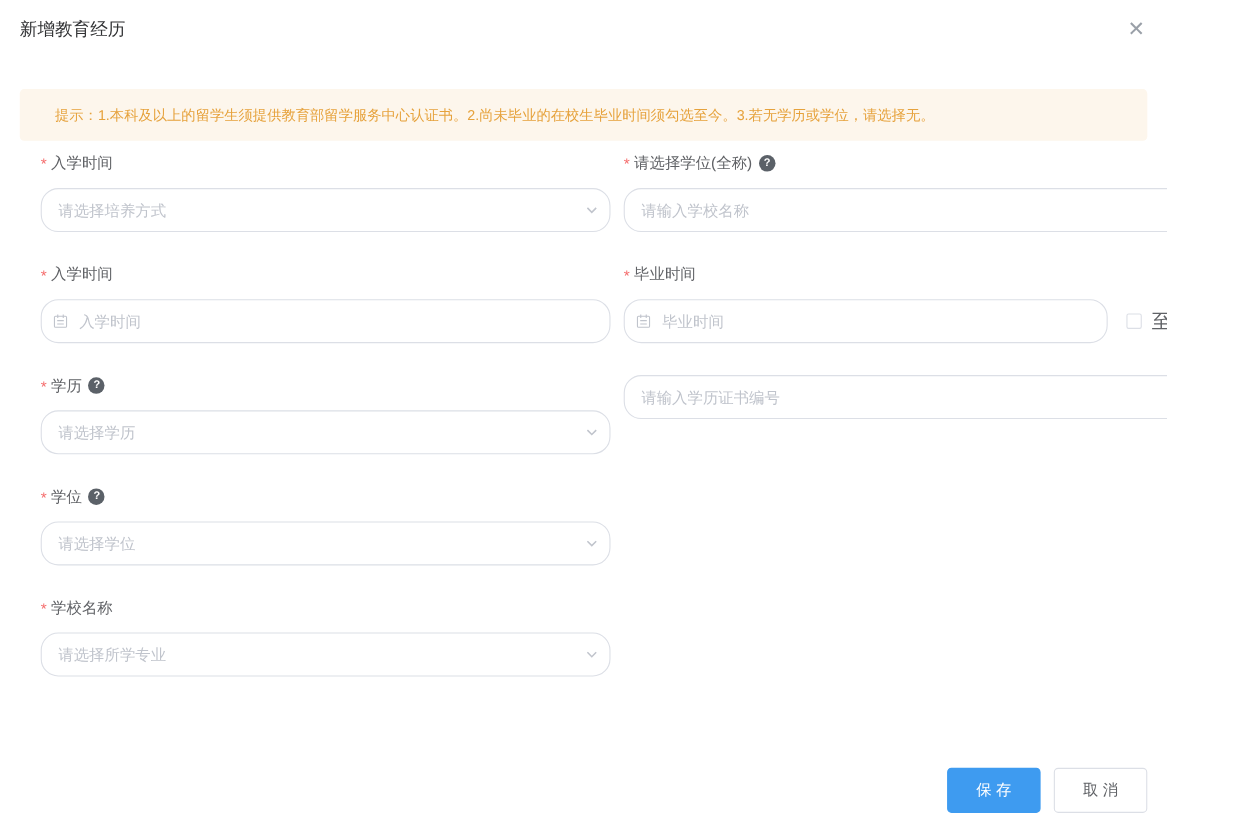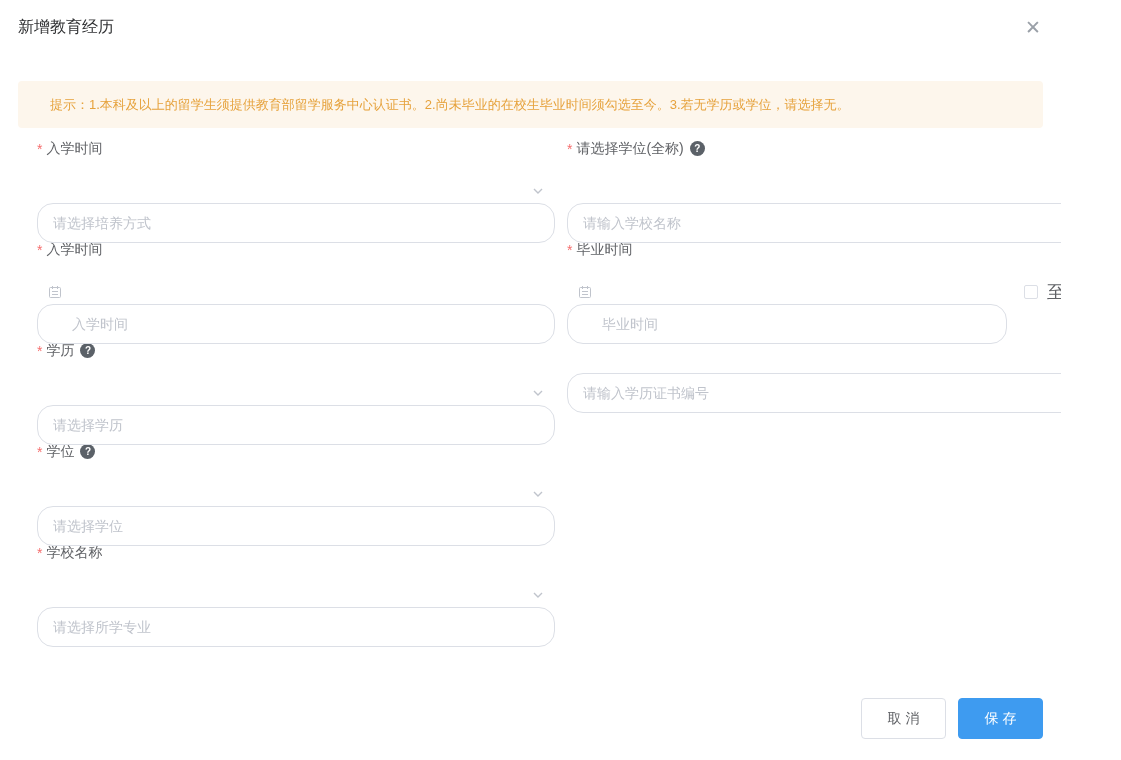--- a/index.html
+++ b/index.html
@@ -23,21 +23,21 @@
   .field { width:518px; }
   .flabel { height:19px; margin-bottom:13px; font-size:14px; color:#606266;
     display:flex; align-items:center; }
   .req { color:#f56c6c; margin-right:4px; }
   .help { display:inline-flex; align-items:center; justify-content:center;
     width:15px; height:15px; margin-left:6px; border-radius:50%; background:#5b6168;
     color:#fff; font-size:10px; font-weight:bold; cursor:pointer; }
   .control { position:relative; height:40px; }
   .ctl-input { width:100%; height:40px; border:1px solid #dcdfe6; border-radius:16px;
     padding:0 30px 0 15px; font-size:14px; color:#606266; outline:none; background:#fff;
-    font-family:"Liberation Sans", sans-serif;margin-top:32px; }
+    font-family:"Liberation Sans", sans-serif; }
   .ctl-input::placeholder { color:#c0c4cc; opacity:1; }
   .select .ctl-input { cursor:pointer; }
   .suffix { position:absolute; right:11px; top:0; height:40px; display:flex; align-items:center; }
   .prefix { position:absolute; left:11px; top:0; height:40px; display:flex; align-items:center; }
   .date .ctl-input { padding-left:34px; }
 
   
   .ctl-flex { display:flex; align-items:center; }
   .ctl-flex .control { width:440px; flex:none; }
   .checkbox-group { display:flex; align-items:center; margin-left:17px; cursor:pointer;
@@ -192,17 +192,17 @@
                 <polyline points="2,4 6,8 10,4" fill="none" stroke="#c0c4cc" stroke-width="1.4"></polyline>
               </svg>
           </span>
         </div>
       </div>
     </div>
 
   </div>
 
   <div class="footer">
+    <button class="btn btn-primary">保 存</button>
     <button class="btn btn-default">取 消</button>
-    <button class="btn btn-primary">保 存</button>
   </div>
 
 </div>
 
 </body></html>

